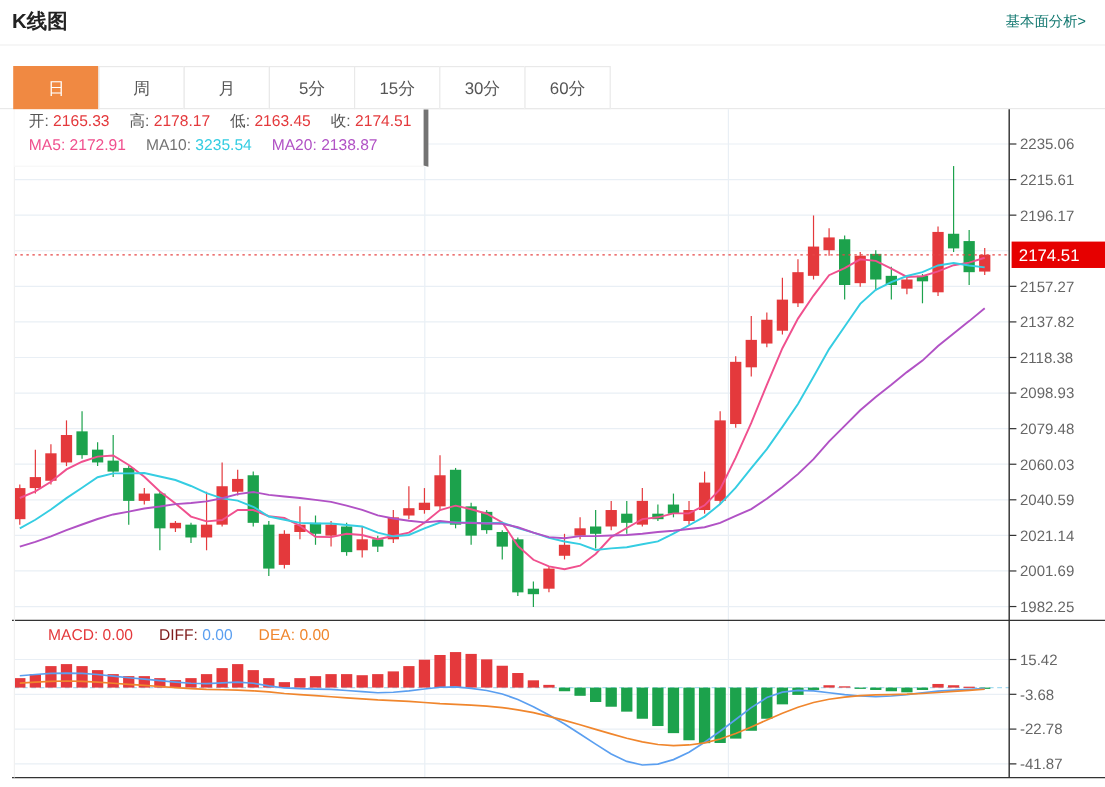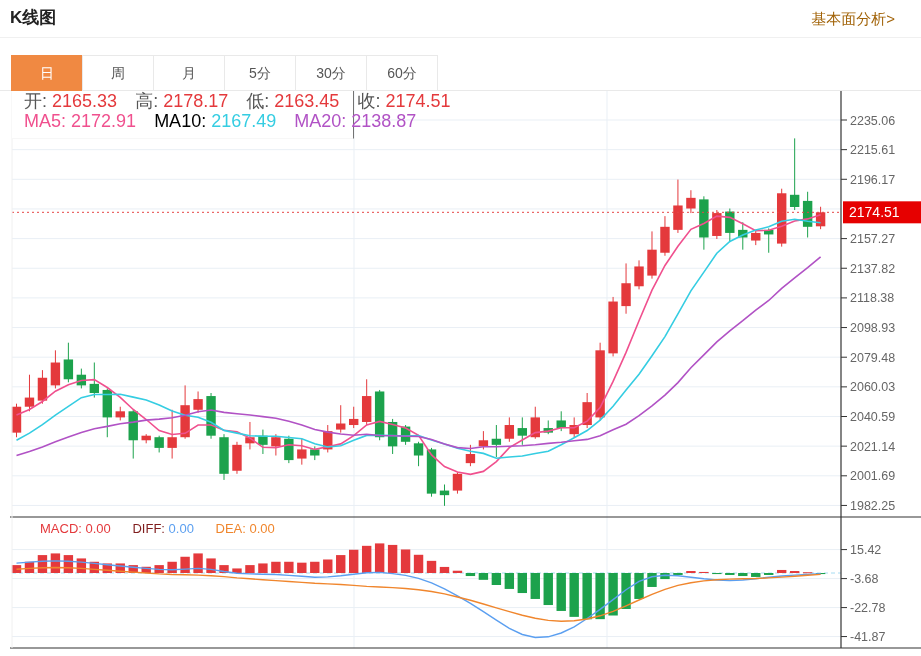--- a/index.html
+++ b/index.html
@@ -1,47 +1,48 @@
 <!DOCTYPE html>
 <html><head>
 <meta charset="utf-8">
 <style>
   html,body{margin:0;padding:0;background:#fff;}
   .app{position:relative;width:921px;height:656px;background:#fff;overflow:hidden;
        font-family:"Liberation Sans","DejaVu Sans",sans-serif;}
   .hdr-title{position:absolute;left:10px;top:6px;font-size:17px;font-weight:bold;color:#222;margin:0;}
-  .hdr-link{position:absolute;right:26px;top:10px;font-size:15px;color:#a16207;text-decoration:none;cursor:pointer;}
+  .hdr-link{position:absolute;right:16px;top:10px;font-size:12px;color:#0f766e;text-decoration:none;cursor:pointer;}
   .hdr-divider{position:absolute;left:0;top:37px;width:921px;height:1px;background:#f0f0f0;}
   .tab-underline{position:absolute;left:0;top:90px;width:921px;height:1px;background:#e9e9e9;}
   .tabbar{position:absolute;left:12px;top:55px;display:flex;z-index:3;}
   .tab{width:70px;height:34px;line-height:34px;text-align:center;font-size:14px;color:#555;
        background:#fff;border:1px solid #e9e9e9;margin-left:-1px;cursor:pointer;box-sizing:content-box;}
   .tab.active{color:#fff;border-color:transparent;}
   #chart-svg{position:absolute;left:0;top:0;z-index:1;}
   .klegend{position:absolute;left:12px;top:91px;width:341px;height:47px;background:#fff;
-           border-right:1px solid #737373;border-bottom:1px solid #f7f7f7;z-index:2;font-size:18px;}
+           border-right:4px solid #737373;border-bottom:1px solid #f7f7f7;z-index:2;font-size:13px;}
   .klegend .row{height:20px;line-height:20px;padding-left:12px;white-space:nowrap;}
   .klegend .lab{color:#555;}
   .klegend .gap{display:inline-block;width:13px;}
   .macd-legend{position:absolute;left:24px;top:521px;z-index:2;font-size:13px;white-space:nowrap;}
   .macd-legend .gap{display:inline-block;width:18px;}
 </style>
 </head>
 <body>
 
 <div class="app">
   <h1 class="hdr-title">K线图</h1>
   <a class="hdr-link">基本面分析&gt;</a>
   <div class="hdr-divider"></div>
   <div class="tab-underline"></div>
   <div class="tabbar" id="tabbar">
       <div class="tab active" style="background: rgb(240, 137, 66);">日</div>
       <div class="tab">周</div>
       <div class="tab">月</div>
       <div class="tab">5分</div>
+      <div class="tab">15分</div>
       <div class="tab">30分</div>
       <div class="tab">60分</div>
     </div>
 
   <svg id="chart-svg" width="921" height="656">
       <g>
         <line x1="12" y1="120" x2="841" y2="120" stroke="#e9eff5" stroke-width="1"></line>
         <line x1="12" y1="149.65" x2="841" y2="149.65" stroke="#e9eff5" stroke-width="1"></line>
         <line x1="12" y1="179.3" x2="841" y2="179.3" stroke="#e9eff5" stroke-width="1"></line>
         <line x1="12" y1="208.95" x2="841" y2="208.95" stroke="#e9eff5" stroke-width="1"></line>
@@ -317,22 +318,22 @@
       <span class="lab">高:</span>
       <span class="val-up" style="color: rgb(228, 57, 60);">2178.17</span><span class="gap"></span>
       <span class="lab">低:</span>
       <span class="val-up" style="color: rgb(228, 57, 60);">2163.45</span><span class="gap"></span>
       <span class="lab">收:</span>
       <span class="val-up" style="color: rgb(228, 57, 60);">2174.51</span>
     </div>
     <div class="row">
       <span class="ma5" style="color: rgb(240, 80, 142);">MA5:</span>
       <span class="ma5" style="color: rgb(240, 80, 142);">2172.91</span><span class="gap"></span>
-      <span class="ma10" style="color: #000000;">MA10:</span>
-      <span class="ma10" style="color: rgb(53, 205, 226);">2167.49</span><span class="gap"></span>
+      <span class="ma10" style="color: #737373;">MA10:</span>
+      <span class="ma10" style="color: rgb(53, 205, 226);">3235.54</span><span class="gap"></span>
       <span class="ma20" style="color: rgb(177, 82, 197);">MA20:</span>
       <span class="ma20" style="color: rgb(177, 82, 197);">2138.87</span>
     </div>
   </div>
 
   <div class="macd-legend">
     <span class="macd-l" style="color: rgb(228, 57, 60); margin-left: 16px;">MACD:</span>
     <span class="macd-l" style="color: rgb(228, 57, 60);">0.00</span><span class="gap"></span>
     <span class="diff-l" style="color: #7f1d1d;">DIFF:</span>
     <span class="diff-l" style="color: rgb(91, 159, 240);">0.00</span><span class="gap"></span>

